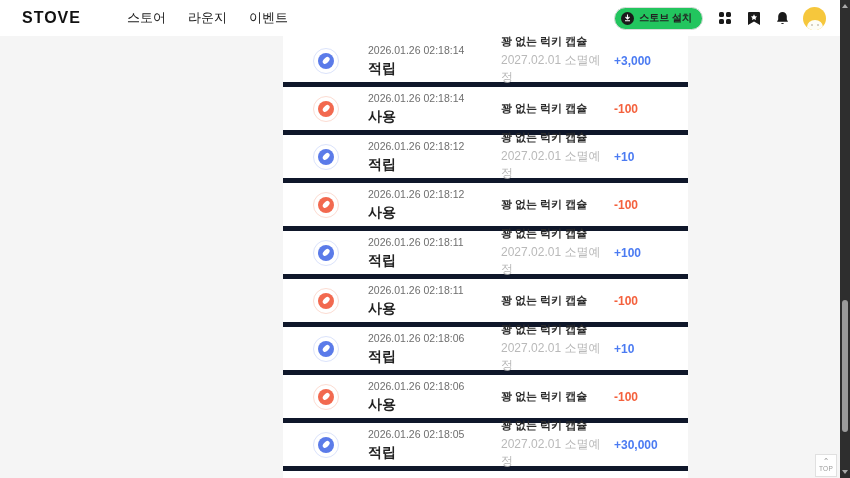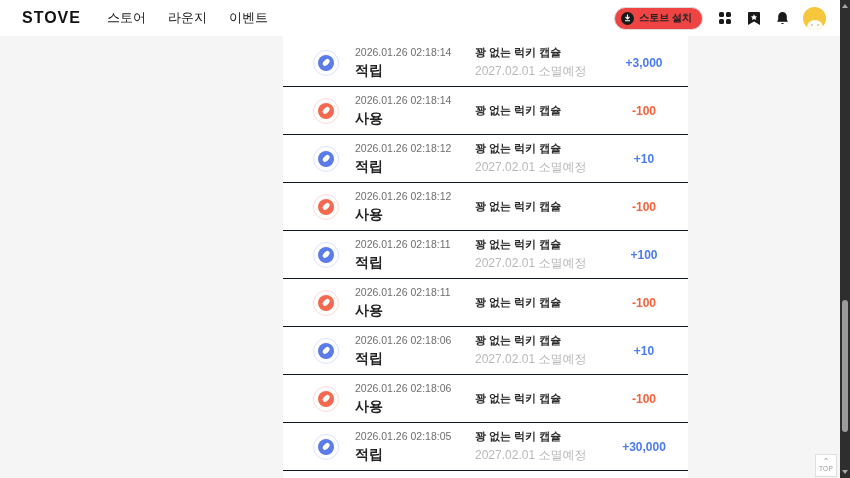--- a/index.html
+++ b/index.html
@@ -8,32 +8,32 @@
     font-family:"Liberation Sans","DejaVu Sans",sans-serif;
     background:#f5f5f5;
     position:relative;
     --earn:#4b7bf2;
     --use:#f4613d;
   }
 
   
   .header {
     position:absolute; top:0; left:0; width:850px; height:36px;
-    background:#fff; display:flex; align-items:center; z-index:5;
+    background:#fff; display:flex; align-items:center; z-index:5;gap:20px;
   }
   .logo {
     margin-left:22px; font-size:16px; font-weight:800; color:#111;
     letter-spacing:1px; cursor:pointer;
   }
   .nav { display:flex; margin-left:26px; gap:22px; }
   .nav-item { font-size:13px; font-weight:400; color:#1a1a1a; cursor:pointer; }
   .header-right { margin-left:auto; display:flex; align-items:center; margin-right:24px; }
   .install-btn {
     display:flex; align-items:center; gap:5px; height:23px; padding:0 10px 0 6px;
-    border:1px solid #ddd; border-radius:13px; background:#ef4444; font-size:10px;
+    border:1px solid #ddd; border-radius:13px; background:#22c55e; font-size:10px;
     color:#222; font-weight:600; cursor:pointer; white-space:nowrap;
   }
   .install-icon {
     width:13px; height:13px; border-radius:50%; background:#1a1a1a;
     display:flex; align-items:center; justify-content:center; flex:none;
   }
   .hicon { margin-left:15px; cursor:pointer; display:flex; align-items:center; }
   .avatar {
     margin-left:14px; width:23px; height:23px; border-radius:50%;
     background:#f6c73c; position:relative; overflow:hidden; cursor:pointer; flex:none;
@@ -45,21 +45,21 @@
   .avatar .eye { position:absolute; width:2px; height:2px; border-radius:50%; background:#c9c2b2; top:4px; }
   .avatar .eye.l { left:4px; } .avatar .eye.r { right:4px; }
 
   
   .panel {
     position:absolute; left:283px; top:36px; width:405px; height:442px;
     background:#fff; padding-top:3px;
   }
   .row {
     height:48px; display:flex; align-items:center;
-    padding:0 14px 0 30px; border-bottom:1px solid #0f172a;
+    padding:0 14px 0 30px; border-bottom:5px solid #0f172a;gap:13px;
   }
   .icon-ring {
     width:26px; height:26px; border-radius:50%; flex:none;
     display:flex; align-items:center; justify-content:center; background:#fff;
   }
   .icon-ring.earn { border:1px solid #dbe3fb; }
   .icon-ring.use  { border:1px solid #fcdcd2; }
   .coin {
     width:16px; height:16px; border-radius:50%;
     display:flex; align-items:center; justify-content:center;
@@ -67,21 +67,21 @@
   .icon-ring.earn .coin { background:#5b7be9; }
   .icon-ring.use  .coin { background:#f2694f; }
   .coin .shine { width:8px; height:4.5px; border-radius:50%; background:#fff; transform:rotate(-45deg); }
 
   .col-date { margin-left:16px; width:95px; flex:none; }
   .dt   { font-size:10.5px; color:#6e6e6e; line-height:13px; white-space:nowrap; }
   .type { font-size:14px; color:#222; font-weight:700; margin-top:3px; }
   .col-item { margin-left:25px; flex:1; min-width:0; }
   .item-name { font-size:11px; color:#2b2b2b; font-weight:700; line-height:13px; }
   .expiry { font-size:12px; color:#b9b9b9; margin-top:4px; }
-  .amount { flex:none; font-size:12px; font-weight:700; text-align:center; min-width:60px; }
+  .amount { flex:none; font-size:12px; font-weight:700; text-align:left; min-width:60px; }
   .amount.earn { color:var(--earn); }
   .amount.use  { color:var(--use); }
 
   
   .scrollbar {
     position:absolute; right:0; top:0; width:10px; height:478px;
     background:#2e2e2e; z-index:10;
   }
   .scroll-arrow { position:absolute; left:1px; width:8px; height:8px; cursor:pointer; }
   .scroll-arrow.up { top:2px; }

